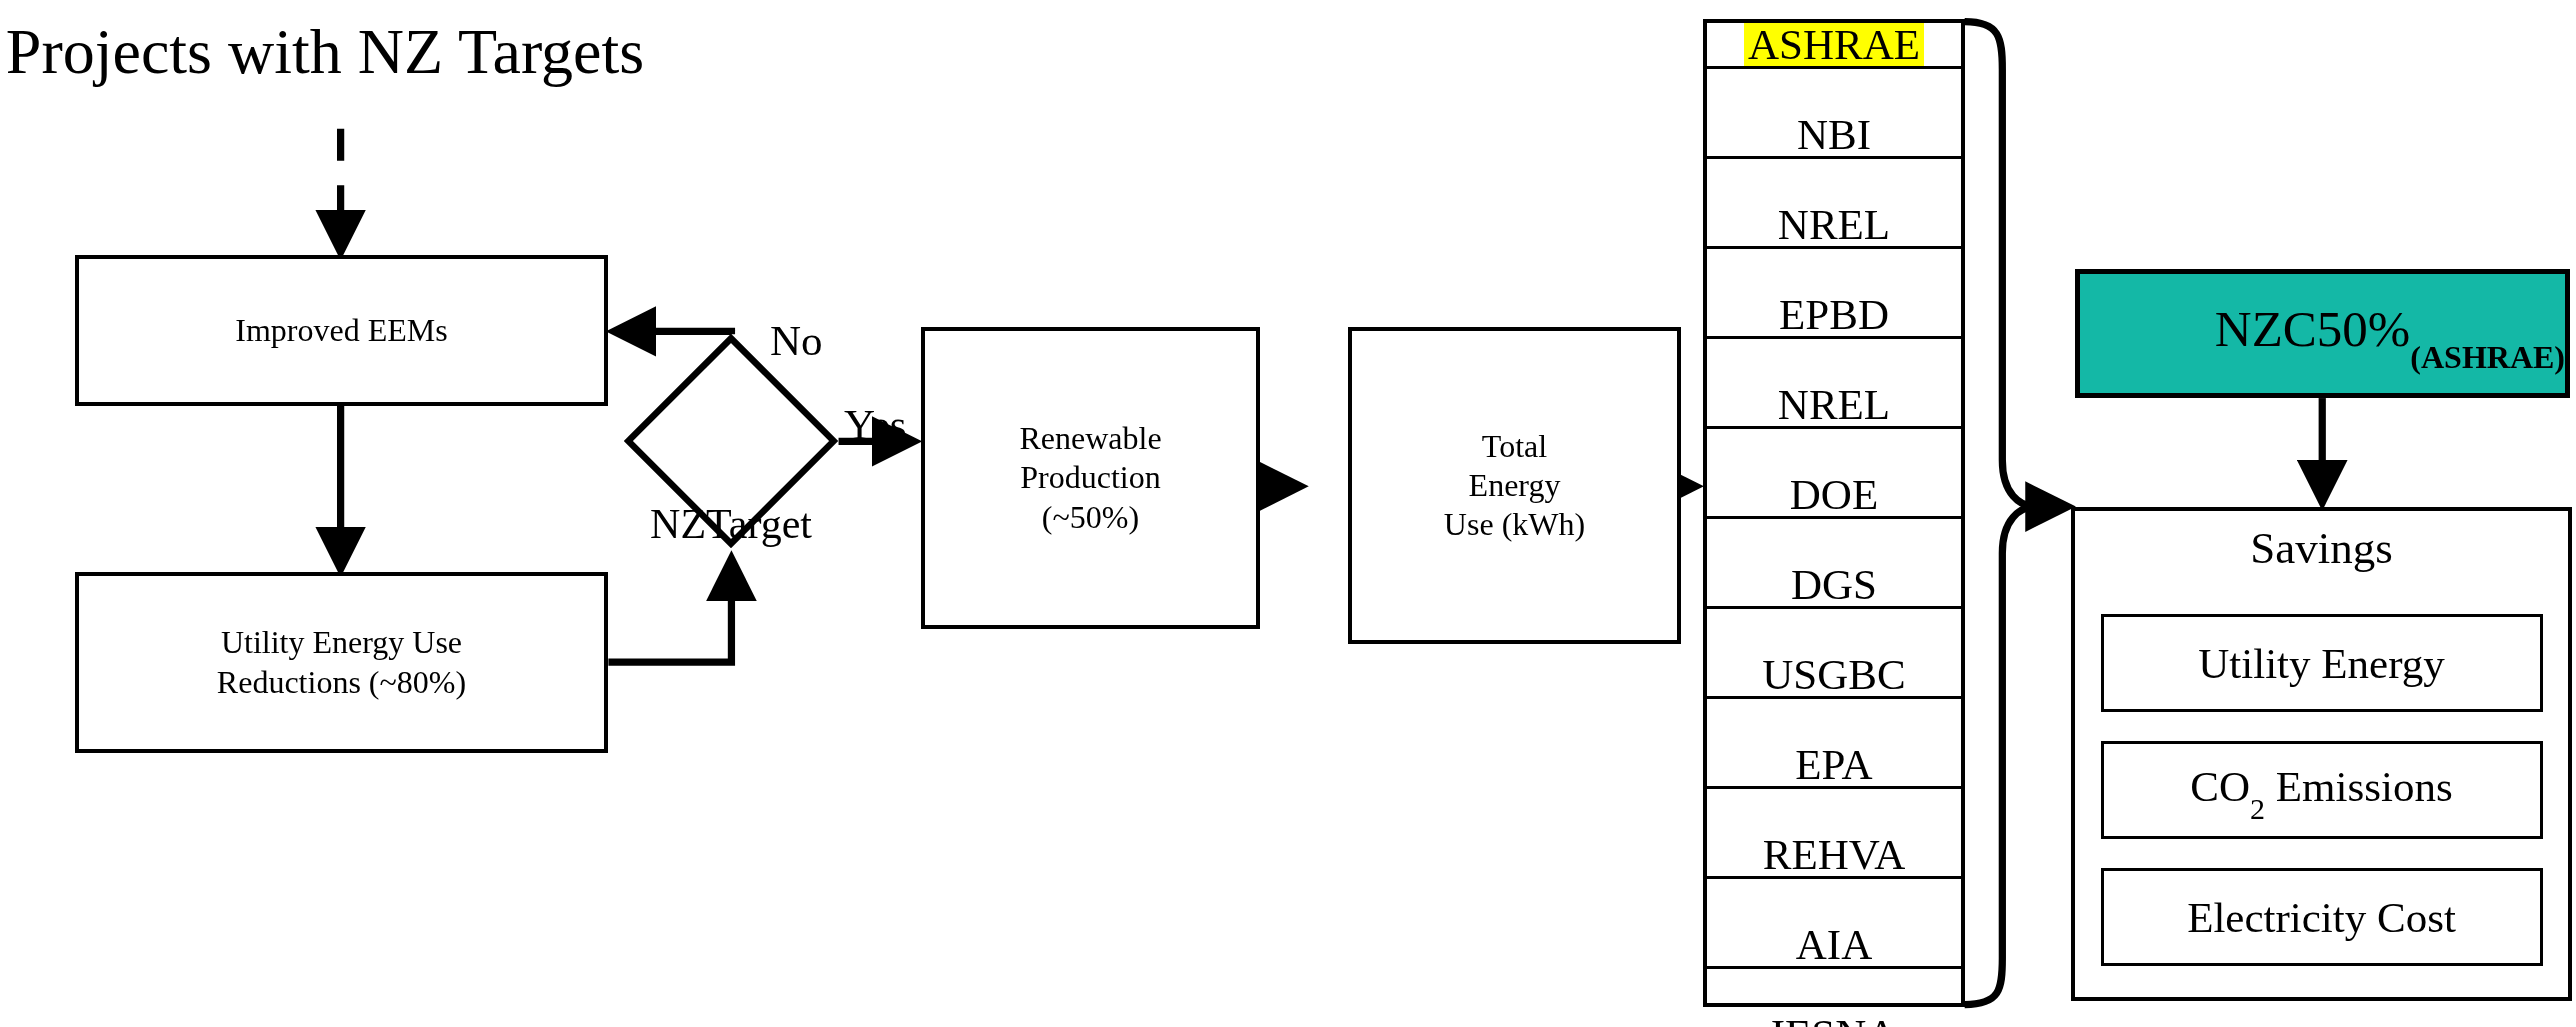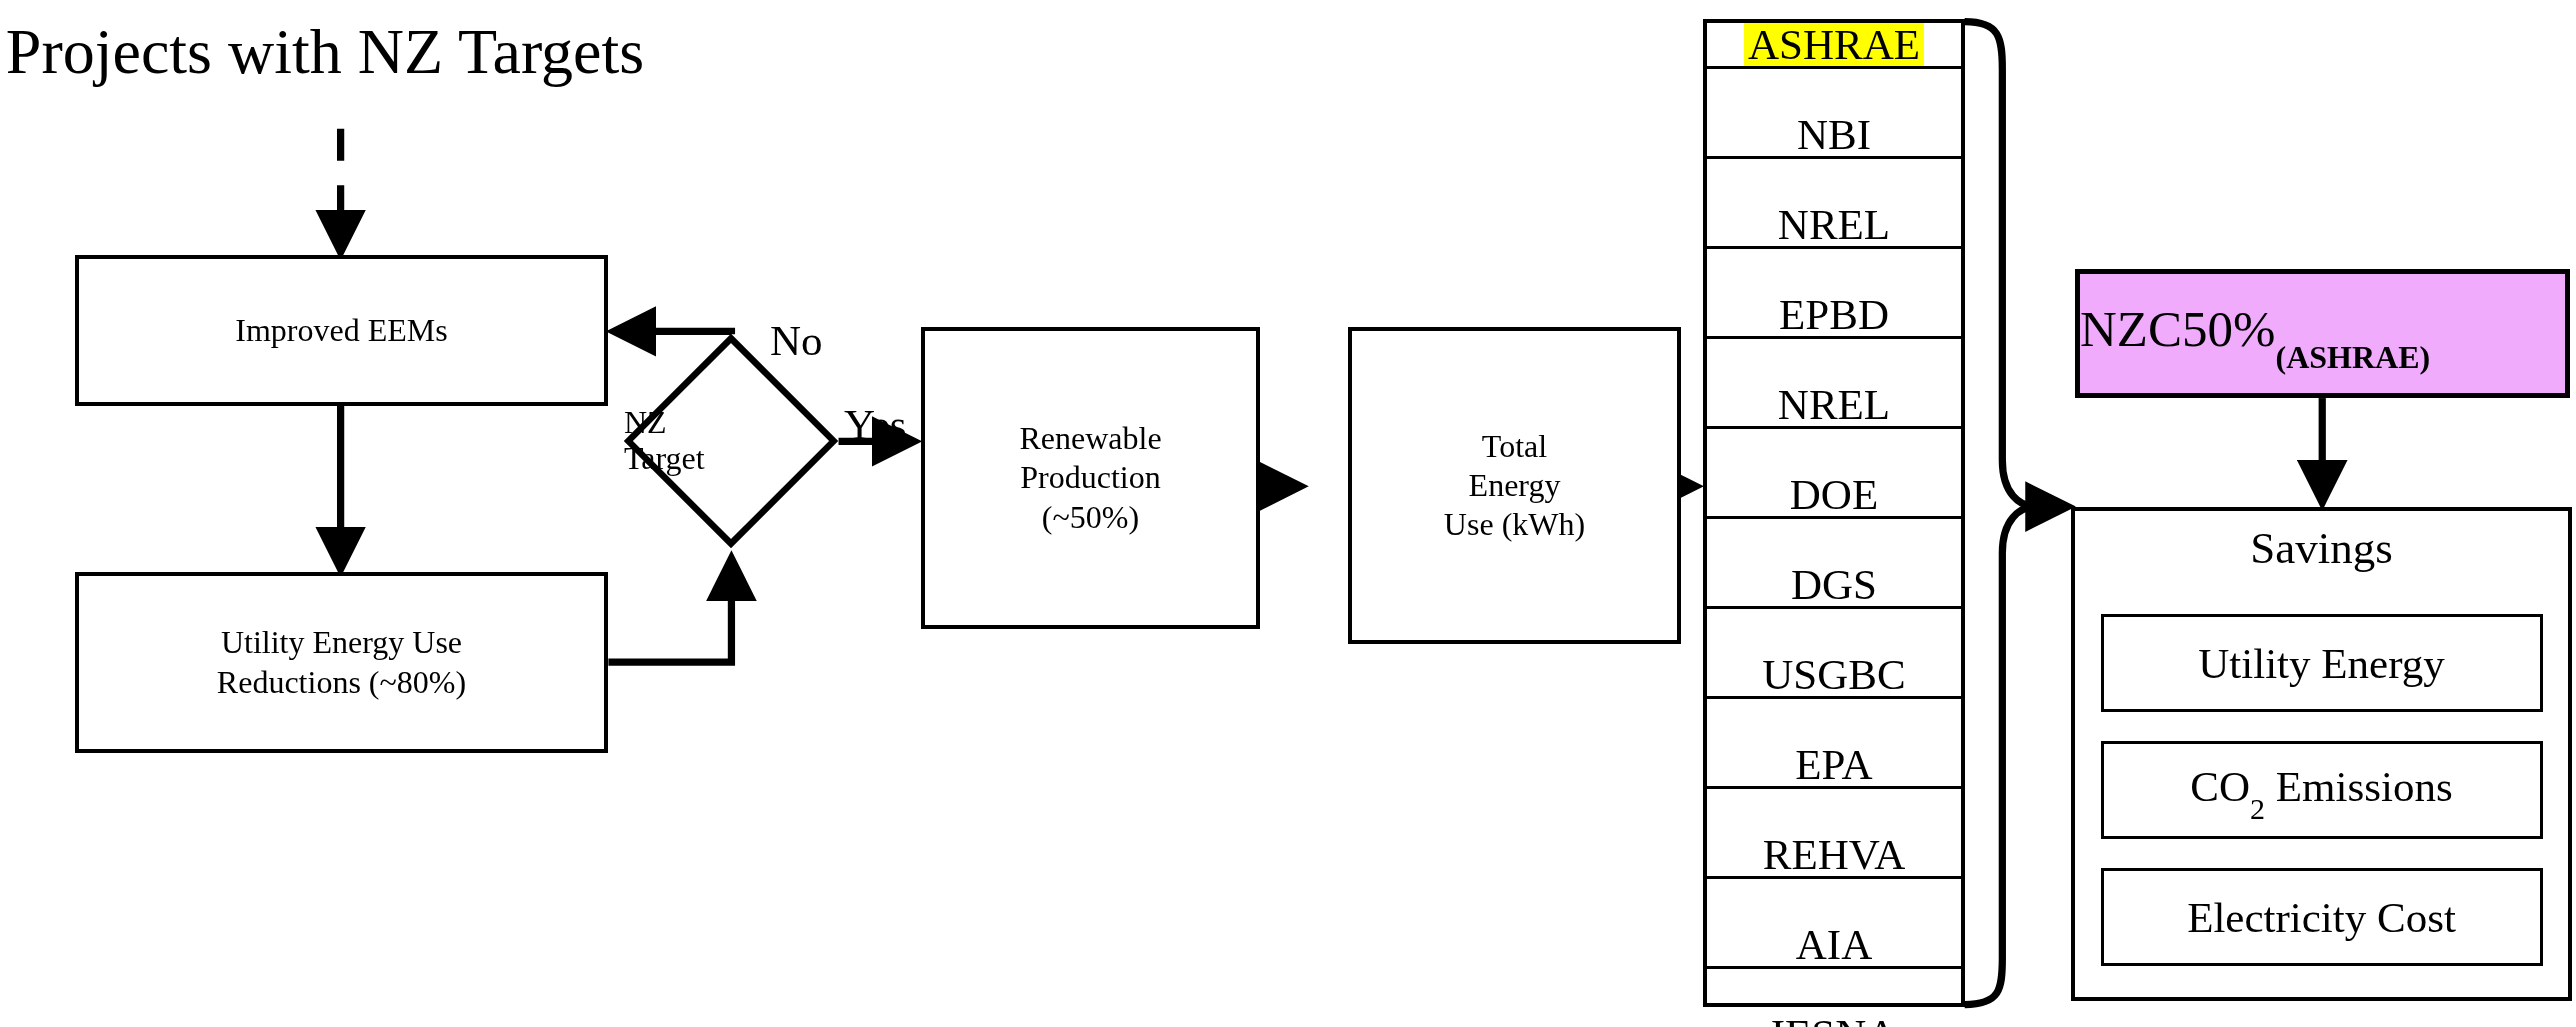--- a/index.html
+++ b/index.html
@@ -54,24 +54,24 @@
     height: 214px;
   }
   .diamond-shape {
     position: absolute;
     inset: 0;
   }
   .diamond-label {
     position: absolute;
     inset: 0;
     display: flex;
-    flex-direction: column;
-    align-items: flex-start;
+    flex-direction: row;
+    align-items: flex-end;
     justify-content: center;
-    font-size: 32px;
+    font-size: 42px;
     line-height: 1.12;
     text-align: center;
   }
 
   .edge-label {
     position: absolute;
     font-size: 43px;
     line-height: 1;
     white-space: nowrap;
   }
@@ -117,24 +117,24 @@
 
   
   .box-nzc {
     position: absolute;
     left: 2075px;
     top: 269px;
     width: 495px;
     height: 129px;
     box-sizing: border-box;
     border: 5.8px solid #000000;
-    background: #f0abfc;
-    display: flex;
-    align-items: center;
-    justify-content: flex-start;
+    background: #14b8a6;
+    display: flex;
+    align-items: center;
+    justify-content: flex-end;
     font-size: 51px;
     line-height: 1;
     white-space: nowrap;
   }
   .box-nzc .sub {
     font-size: 32px;
     font-weight: bold;
     vertical-align: sub;
     position: relative;
     top: 10px;

